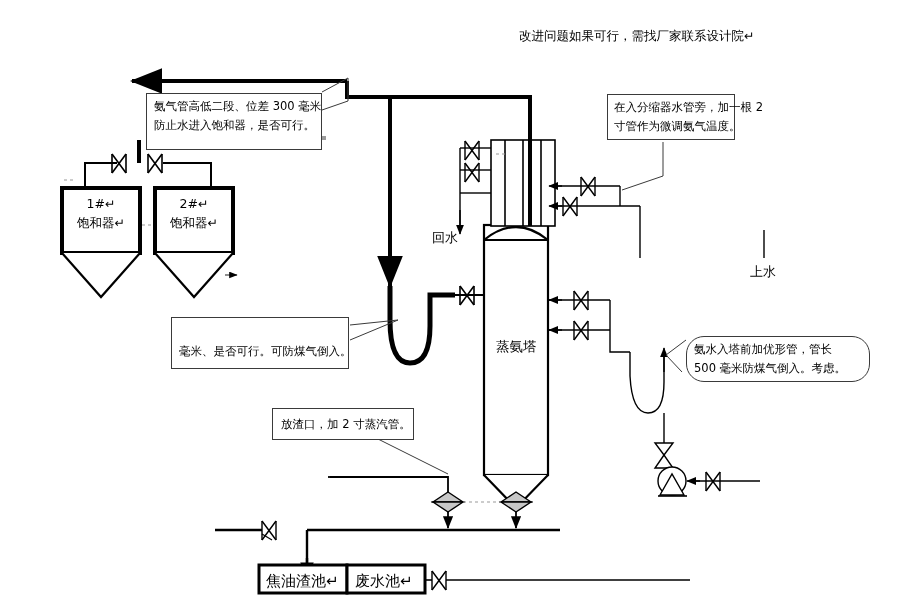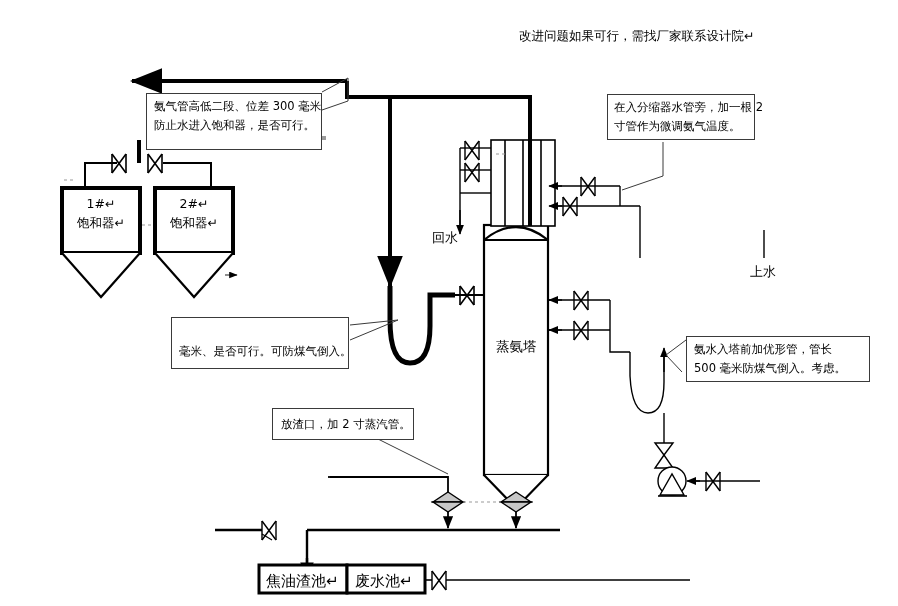--- a/index.html
+++ b/index.html
@@ -260,34 +260,34 @@
   </svg>
 
   <div class="txt subtitle" style="left:511px; top:28px;margin-left:8px;">改进问题如果可行，需找厂家联系设计院↵</div>
 
   <div class="shadow-box" style="left:151px; top:136px; width:175px; height:4px;"></div>
   <div class="note-box" style="left:146px; top:93px; width:176px; height:57px;text-decoration:underline;">
     <div class="txt note-text" style="left:7px; top:3px;">氨气管高低二段、位差 300 毫米</div>
     <div class="txt note-text" style="left:7px; top:22px;">防止水进入饱和器，是否可行。</div>
   </div>
 
-  <div class="note-box" style="left:607px; top:94px; width:148px; height:46px;text-align:center;">
+  <div class="note-box" style="left:607px; top:94px; width:128px; height:46px;text-align:center;">
     <div class="txt note-text" style="left:6px; top:3px;">在入分缩器水管旁，加一根 2</div>
     <div class="txt note-text" style="left:6px; top:22px;">寸管作为微调氨气温度。</div>
   </div>
 
   <div class="note-box" style="left:171px; top:317px; width:178px; height:52px;">
     <div class="txt note-text" style="left:7px; top:24px;">毫米、是否可行。可防煤气倒入。</div>
   </div>
 
   <div class="note-box" style="left:272px; top:408px; width:142px; height:32px;">
     <div class="txt note-text" style="left:8px; top:6px;">放渣口，加 2 寸蒸汽管。</div>
   </div>
 
-  <div class="note-box" style="left:686px; top:336px; width:184px; height:46px;">
+  <div class="note-box" style="left:686px; top:336px; width:184px; height:46px;border-radius:18px;">
     <div class="txt note-text" style="left:7px; top:3px;">氨水入塔前加优形管，管长</div>
     <div class="txt note-text" style="left:7px; top:22px;">500 毫米防煤气倒入。考虑。</div>
   </div>
 
   <div class="txt eqp-label" style="left:62px; top:196px; width:78px;">1#↵</div>
   <div class="txt eqp-label" style="left:62px; top:215px; width:78px;">饱和器↵</div>
 
   <div class="txt eqp-label" style="left:155px; top:196px; width:78px;">2#↵</div>
   <div class="txt eqp-label" style="left:155px; top:215px; width:78px;">饱和器↵</div>
 

